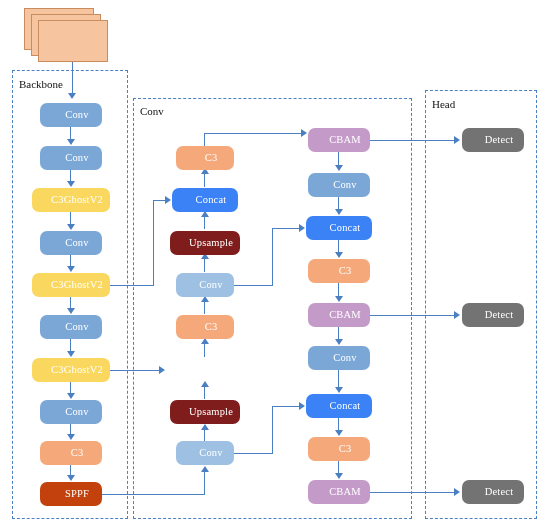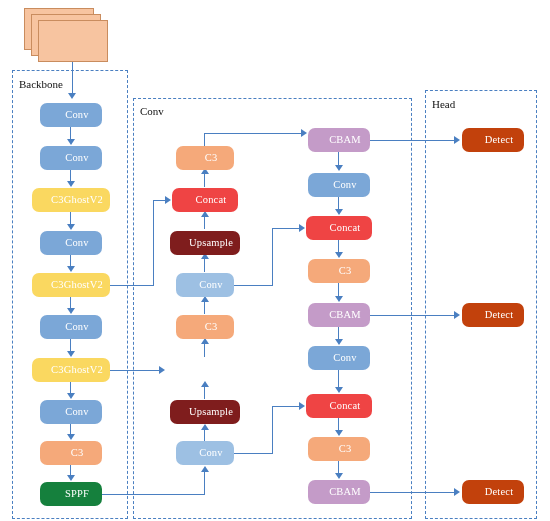--- a/index.html
+++ b/index.html
@@ -9,26 +9,26 @@
   .group-box{position:absolute;border:1.5px dashed #4a7fc1;box-sizing:border-box;}
   .group-label{position:absolute;font-size:11px;color:#111;font-family:"Liberation Serif",serif;white-space:nowrap;}
 
   .node{position:absolute;box-sizing:border-box;border-radius:7px;display:flex;align-items:center;justify-content:center;
         color:#fff;font-size:10.5px;font-family:"Liberation Serif",serif;letter-spacing:.2px;text-align:center;line-height:1;padding-left:12px;}
 
   .n-conv{background:#7ba7d7;}
   .n-convlight{background:#9dc0e3;}
   .n-ghost{background:#fad860;}
   .n-c3{background:#f5a97a;}
-  .n-sppf{background:#15803d;}
-  .n-concat{background:#ef4444;}
+  .n-sppf{background:#c2410c;}
+  .n-concat{background:#3b82f6;}
   .n-bifpn{background:#e1642a;}
   .n-ups{background:#7f1d1d;}
   .n-cbam{background:#c49bc8;}
-  .n-detect{background:#c2410c;}
+  .n-detect{background:#737373;}
 
   .imgcard{position:absolute;background:#f7c4a0;border:1px solid #c98c5e;box-sizing:border-box;}
 
   .line{position:absolute;background:#4a7fc1;}
   .h{height:1.3px;}
   .v{width:1.3px;}
 
   .arrow{position:absolute;width:0;height:0;}
   .ar-down{border-left:4px solid transparent;border-right:4px solid transparent;border-top:6px solid #4a7fc1;}
   .ar-up{border-left:4px solid transparent;border-right:4px solid transparent;border-bottom:6px solid #4a7fc1;}

